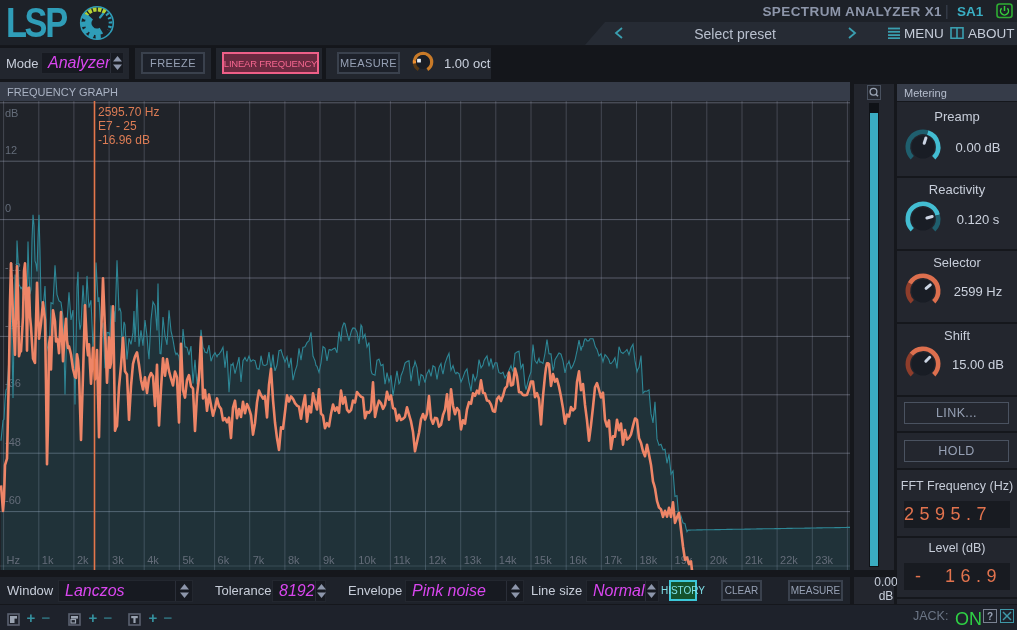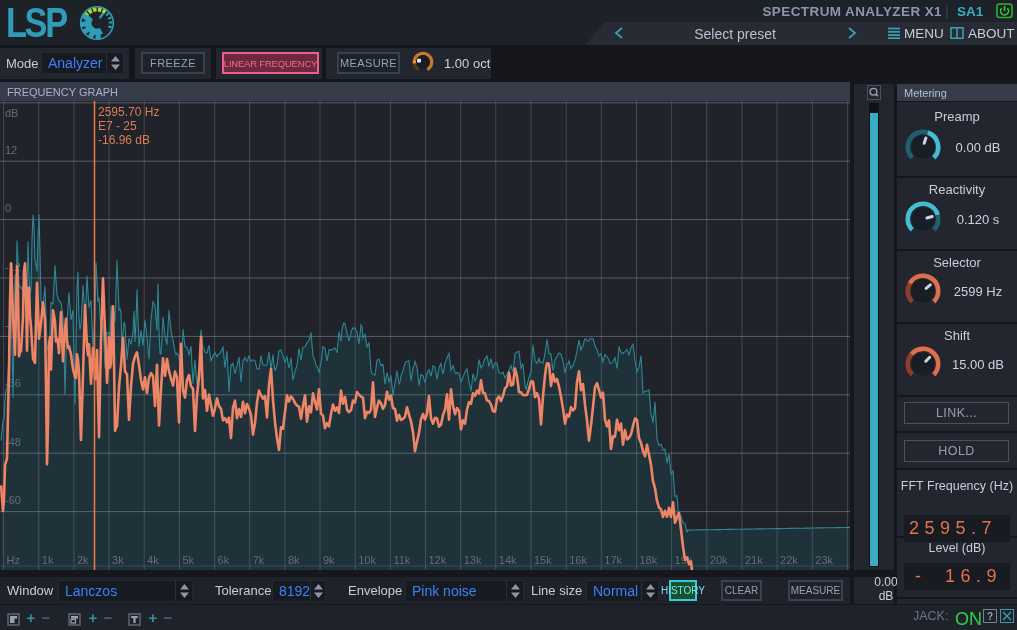--- a/index.html
+++ b/index.html
@@ -1,21 +1,21 @@
 <!DOCTYPE html>
 <html><head><meta charset="utf-8"><style>
 * { margin:0; padding:0; box-sizing:border-box; }
 body { width:1017px; height:630px; position:relative; overflow:hidden;
   background:#15171c; font-family:"Liberation Sans", sans-serif; }
 .abs { position:absolute; }
 .ax { font:11px "Liberation Sans"; fill:#646c79; }
 .mk { font:12px "Liberation Sans"; fill:#dc7c55; }
 .lbl { position:absolute; color:#c7cdd9; font-size:13px; }
 .combo { position:absolute; height:22px; background:#171a21; border:1px solid #23272f; display:flex; align-items:center; }
-.clabel { color:#3b82f6; font-size:14px; padding-left:6px; flex:1; }
+.clabel { color:#d946ef; font-size:16px; padding-left:6px; flex:1;font-style:italic; }
 .carr { height:100%; border-left:1px solid #2a2e38; display:flex; align-items:center; justify-content:center; }
 .btn { position:absolute; border:2px solid #3a414d; color:#96a0b4; font-size:11px;
   display:flex; align-items:center; justify-content:center; letter-spacing:0.4px; background:#1d212a; }
 .grp { position:absolute; top:48px; height:31px; background:#22262e; }
 .sec { position:absolute; left:897px; width:120px; background:#23262e; }
 .sechead { position:absolute; left:897px; color:#c7cdd9; font-size:13px; width:120px; text-align:center; }
 .val { position:absolute; color:#ccd2de; font-size:13px; }
 .lcd { position:absolute; left:904px; width:106px; height:27px; background:#181b21;
   color:#e2734e; font-size:18px; line-height:27px; }
 .pm { position:absolute; top:609px; font-size:15px; width:14px; text-align:center; font-weight:bold; }
@@ -226,21 +226,21 @@
     <path d="M8.36,10.23 A15.2,15.2 0 1 1 30.75,30.75" stroke="#dd6f4e" stroke-width="4.6" fill="none"></path>
     <circle cx="20" cy="20" r="11.5" fill="#191d25"></circle>
     <line x1="22.8" y1="17.2" x2="26.7" y2="13.3" stroke="#ccd5e4" stroke-width="3" stroke-linecap="round"></line>
   </svg>
 <div class="val" style="left:946px;top:357px;width:64px;text-align:center">15.00 dB</div>
 
 <div class="btn" style="left:904px;top:402px;width:105px;height:22px;border-width:1px;border-color:#4a5260;font-size:12.5px;background:none">LINK...</div>
 <div class="btn" style="left:904px;top:440px;width:105px;height:22px;border-width:1px;border-color:#4a5260;font-size:12.5px;background:none">HOLD</div>
 
 <div class="sechead" style="top:479px;font-size:12.5px">FFT Frequency (Hz)</div>
-<div class="lcd" style="top:515px;text-align:center;padding-right:8px;letter-spacing:5.5px">2595.7</div>
+<div class="lcd" style="top:501px;text-align:left;padding-right:8px;letter-spacing:5.5px">2595.7</div>
 <div class="sechead" style="top:541px;font-size:12.5px">Level (dB)</div>
 <div class="lcd" style="top:563px"><span style="padding-left:11px">-</span><span style="float:right;padding-right:8px;letter-spacing:5.5px">16.9</span></div>
 
 <div class="abs" style="left:0;top:577px;width:850px;height:27px;background:#1e222a"></div>
 <div class="lbl" style="left:7px;top:583px">Window</div>
 <div class="combo" style="left:58px;top:580px;width:135px">
 <span class="clabel">Lanczos</span>
 <div class="carr" style="width:17px">
       <svg width="11" height="14" viewBox="0 0 11 14">
 <path d="M5.5,0 L10,5.5 L1,5.5 Z" fill="#8d96ab"></path>

